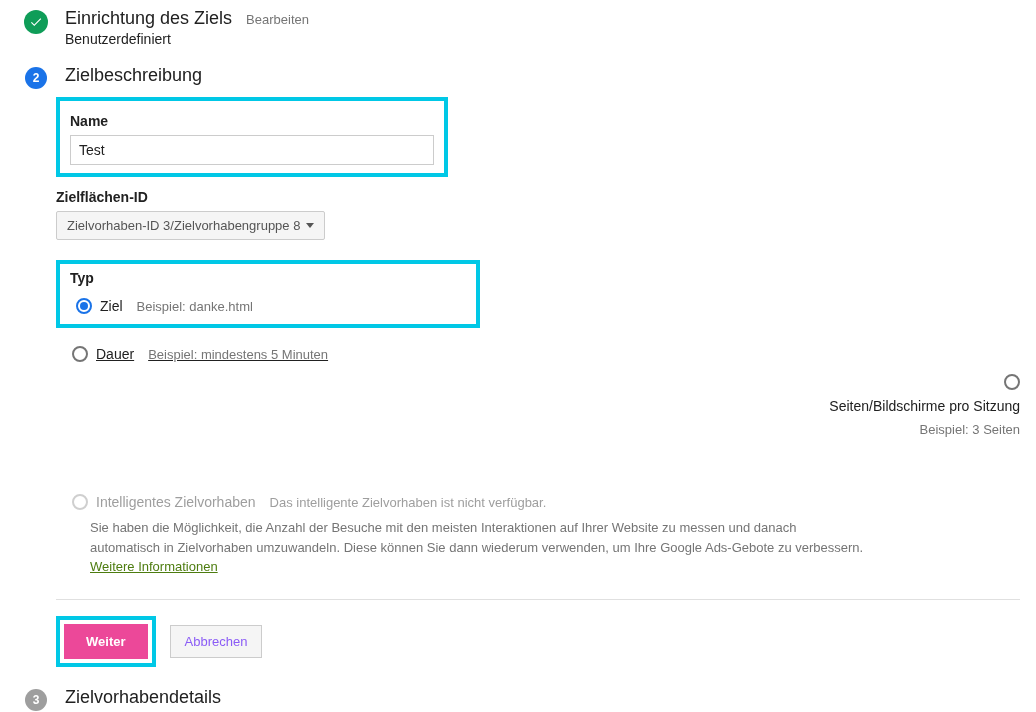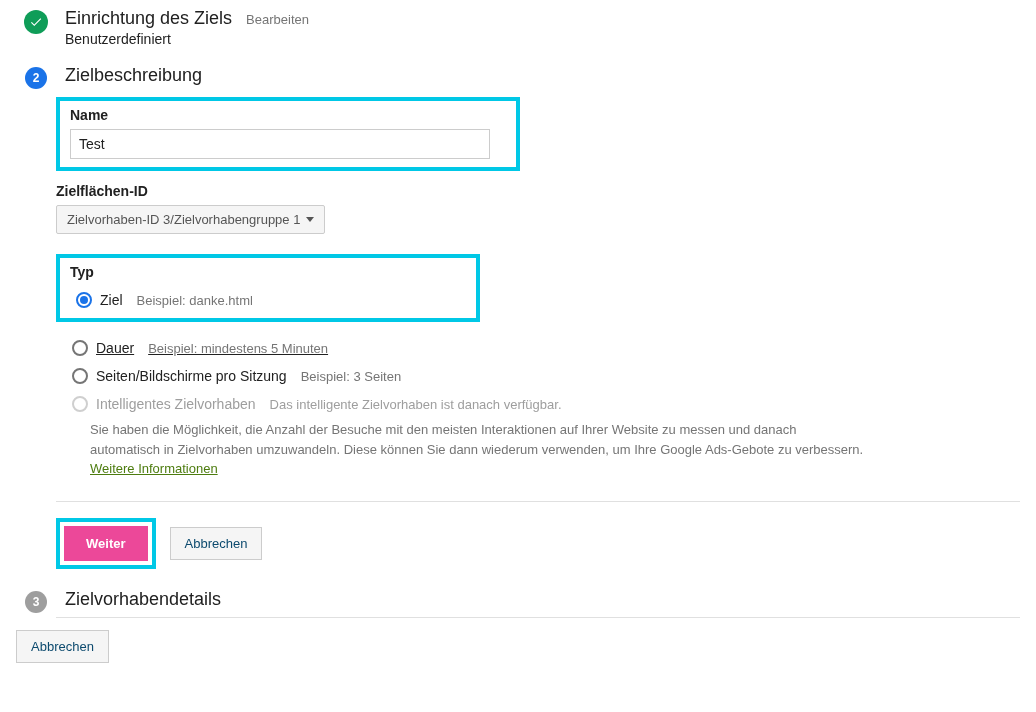--- a/index.html
+++ b/index.html
@@ -9,21 +9,21 @@
     .step-content { flex: 1; margin-left: 9px; }
     .check-circle { width: 24px; height: 24px; border-radius: 50%; background: #0f9d58; display: flex; align-items: center; justify-content: center; }
     .num-circle { width: 22px; height: 22px; border-radius: 50%; display: flex; align-items: center; justify-content: center; font-size: 12px; font-weight: bold; color: #fff; }
     .num-circle.active { background: #1a73e8; }
     .num-circle.inactive { background: #9e9e9e; }
     .step-title { font-size: 18px; color: #212121; }
     .step-title-row { display: flex; align-items: baseline; gap: 14px; }
     .edit-link { font-size: 13px; color: #757575; }
     .subtitle { font-size: 14px; color: #212121; margin-top: 2px; }
     .section-body { margin-left: 40px; margin-bottom: 20px; }
-    .highlight-box { border: 4px solid #00c8e6; padding: 6px 10px 8px 10px; margin: 8px 0 12px 0; width: 464px; }
+    .highlight-box { border: 4px solid #00c8e6; padding: 12px 10px 8px 10px; margin: 8px 0 12px 0; width: 392px; }
     .highlight-box.typ { padding: 6px 10px 4px 10px; width: 424px; }
     .field-label { font-weight: bold; font-size: 14px; color: #212121; margin-bottom: 6px; }
     .text-input { width: 100%; max-width: 420px; padding: 6px 8px; border: 1px solid #ccc; font-size: 14px; color: #212121; }
     .field-block { margin: 10px 0 8px 0; }
     .dropdown-btn { display: inline-flex; align-items: center; gap: 6px; background: #f5f5f5; border: 1px solid #ccc; border-radius: 2px; padding: 6px 10px; font-size: 13px; color: #555; cursor: pointer; }
     .dropdown-btn .triangle { width: 0; height: 0; border-left: 4px solid transparent; border-right: 4px solid transparent; border-top: 5px solid #555; }
     .radio-row { display: flex; align-items: flex-end; gap: 8px; padding: 6px 0; }
     .radio { width: 16px; height: 16px; border-radius: 50%; border: 2px solid #757575; flex-shrink: 0; display: flex; align-items: center; justify-content: center; }
     .radio.selected { border-color: #1a73e8; }
     .radio.selected::after { content: ''; width: 8px; height: 8px; border-radius: 50%; background: #1a73e8; }
@@ -32,21 +32,21 @@
     .radio-label.disabled { color: #9e9e9e; }
     .radio-example { font-size: 13px; color: #757575; margin-left: 6px; }
     .radio-example.disabled { color: #9e9e9e; }
     .radio-list-indent { margin-left: 6px; }
     .info-text { font-size: 13px; color: #757575; line-height: 1.5; margin-top: 2px; margin-left: 22px; max-width: 780px; }
     .info-text a { color: #4d7c0f; text-decoration: underline; }
     .hr { border: none; border-top: 1px solid #e0e0e0; margin: 22px 0 16px 0; }
     .button-row { display: flex; align-items: center; gap: 14px; margin-bottom: 10px; }
     .btn-primary { background: #ec4899; color: #fff; border: none; padding: 10px 22px; font-size: 13px; font-weight: bold; cursor: pointer; }
     .btn-primary-wrap { border: 4px solid #00c8e6; padding: 4px; display: inline-block; }
-    .btn-secondary { background: #f5f5f5; border: 1px solid #ccc; padding: 8px 14px; font-size: 13px; color: #0c4a6e; cursor: pointer; }
+    .btn-secondary { background: #f5f5f5; border: 1px solid #ccc; padding: 8px 14px; font-size: 13px; color: #8b5cf6; cursor: pointer; }
     .divider-line { border-top: 1px solid #e0e0e0; margin: 4px 0 6px 40px; }
     .bottom-cancel { margin-top: 12px; }
   </style>
 </head>
 <body>
 
 <div class="step-row">
   <div class="step-icon-col">
     <div class="check-circle">
       <svg width="14" height="14" viewBox="0 0 24 24">
@@ -77,51 +77,51 @@
 <div class="section-body">
 
   <div class="highlight-box">
     <div class="field-label">Name</div>
     <input class="text-input" type="text" value="Test" style="">
   </div>
 
   <div class="field-block">
     <div class="field-label">Zielflächen-ID</div>
     <div class="dropdown-btn">
-      <span>Zielvorhaben-ID 3/Zielvorhabengruppe 1</span>
+      <span>Zielvorhaben-ID 3/Zielvorhabengruppe 8</span>
       <span class="triangle"></span>
     </div>
   </div>
 
   <div class="highlight-box typ" style="margin-top:20px;">
     <div class="field-label">Typ</div>
     <div class="radio-row radio-list-indent">
       <span class="radio selected"></span>
       <span class="radio-label">Ziel</span>
       <span class="radio-example">Beispiel: danke.html</span>
     </div>
   </div>
 
   <div class="radio-row radio-list-indent" style="padding-left:10px;text-decoration:underline;">
     <span class="radio"></span>
     <span class="radio-label">Dauer</span>
     <span class="radio-example">Beispiel: mindestens 5 Minuten</span>
   </div>
 
-  <div class="radio-row radio-list-indent" style="padding-left:10px;">
+  <div class="radio-row radio-list-indent" style="padding-left:10px;flex-direction:column;">
     <span class="radio"></span>
     <span class="radio-label">Seiten/Bildschirme pro Sitzung</span>
     <span class="radio-example">Beispiel: 3 Seiten</span>
   </div>
 
 
-  <div class="radio-row radio-list-indent" style="padding-left:10px;">
+  <div class="radio-row radio-list-indent" style="padding-left:10px;margin-top:45px;">
     <span class="radio disabled"></span>
     <span class="radio-label disabled">Intelligentes Zielvorhaben</span>
-    <span class="radio-example disabled">Das intelligente Zielvorhaben ist danach verfügbar.</span>
+    <span class="radio-example disabled">Das intelligente Zielvorhaben ist nicht verfügbar.</span>
   </div>
 
   <div class="info-text" style="margin-left:34px;">
     <span>Sie haben die Möglichkeit, die Anzahl der Besuche mit den meisten Interaktionen auf Ihrer Website zu messen und danach automatisch in Zielvorhaben umzuwandeln. Diese können Sie dann wiederum verwenden, um Ihre Google Ads-Gebote zu verbessern. </span><a href="#">Weitere Informationen</a>
   </div>
 
   <hr class="hr">
 
   <div class="button-row">
     <span class="btn-primary-wrap">

